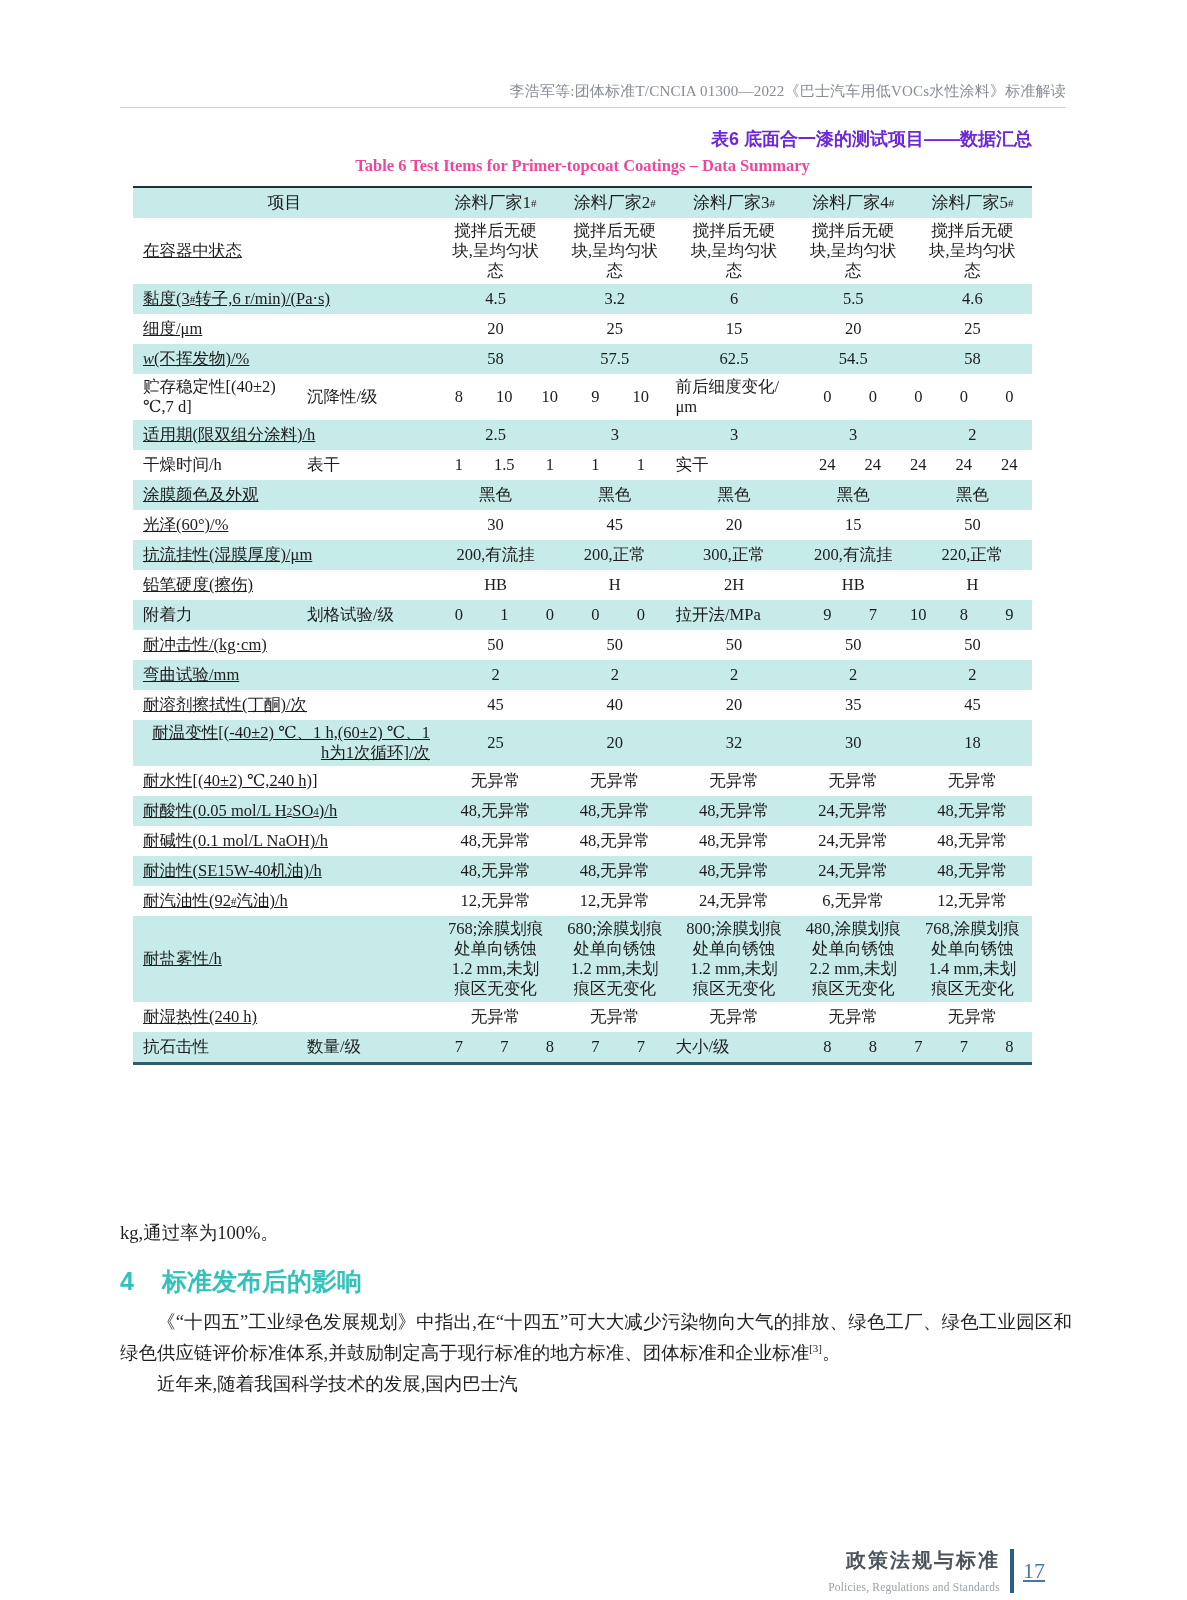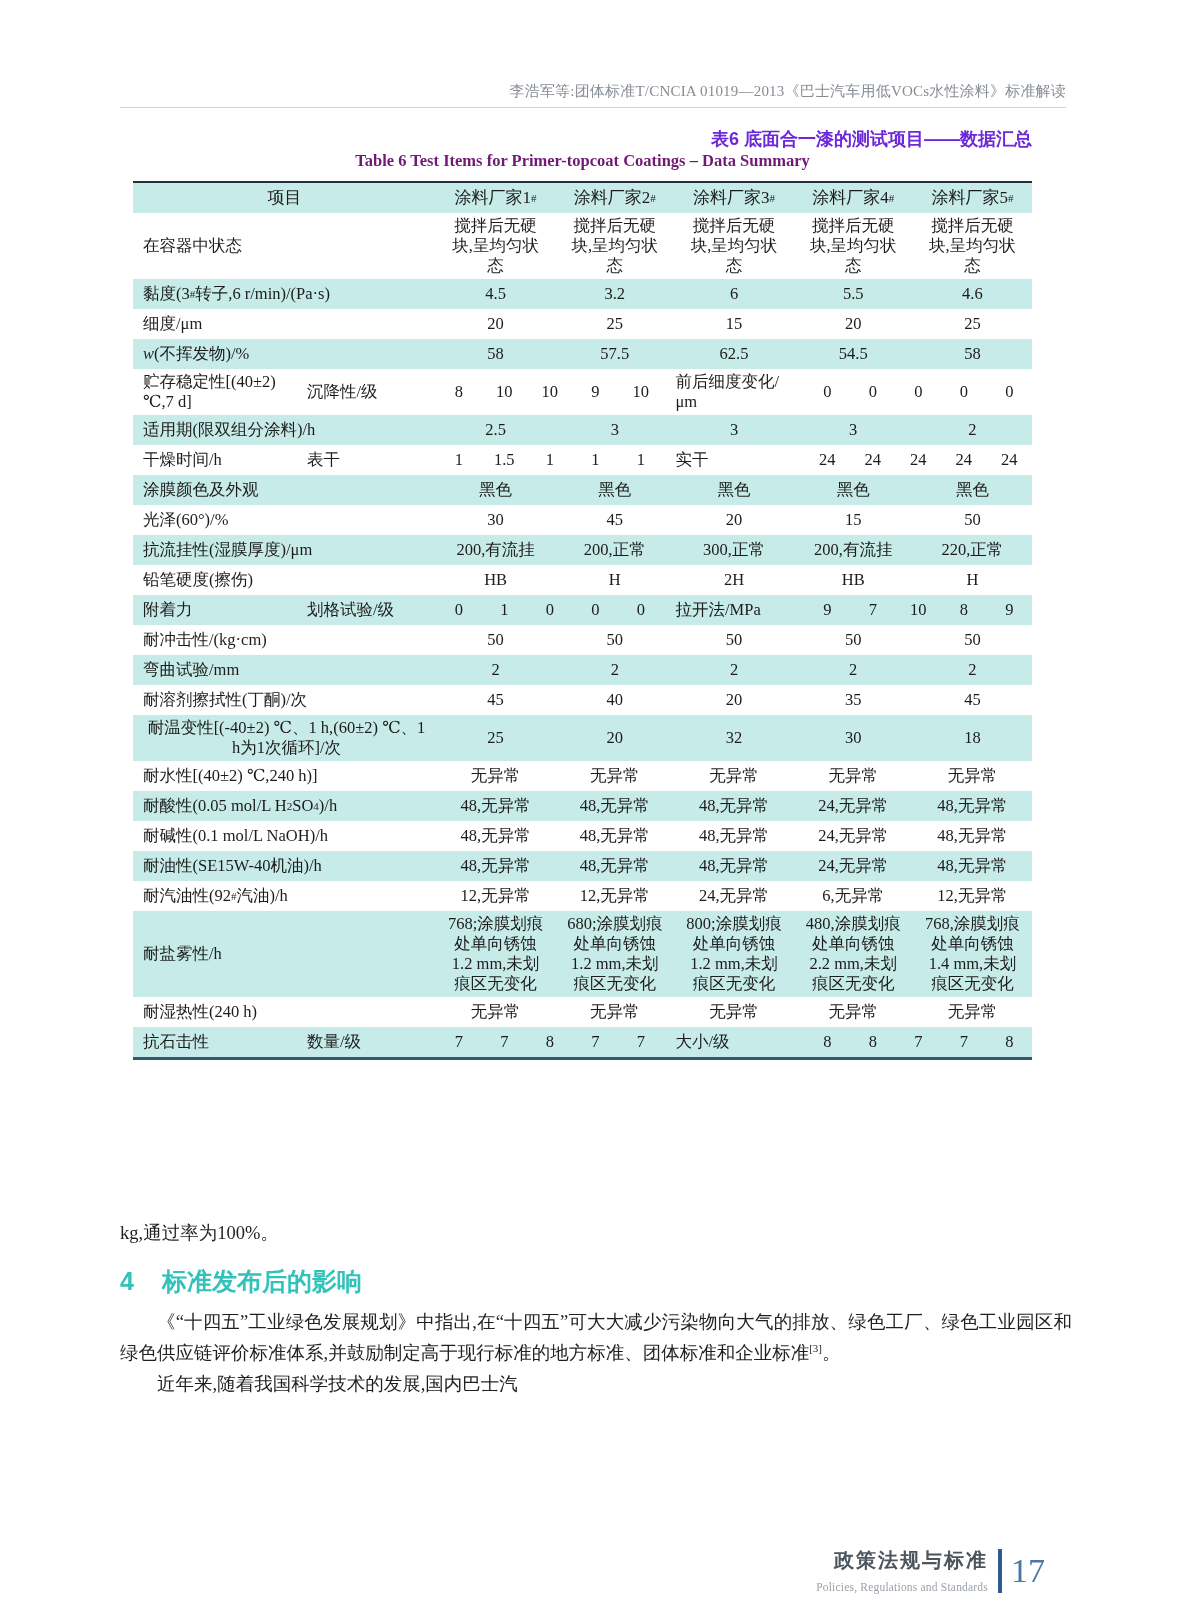--- a/index.html
+++ b/index.html
@@ -11,30 +11,30 @@
         font-family:"Liberation Serif","DejaVu Serif",serif;color:#1c1c1c;}
 
   
   .running-head{position:absolute;top:82px;right:121px;font-size:15px;color:var(--header_text);letter-spacing:.2px;}
   .head-rule{position:absolute;top:107px;left:120px;width:946px;height:1px;background:#cfd3d6;}
 
   
   .table-block{position:absolute;left:133px;top:127px;width:899px;}
   .tbl-title-cn{text-align:right;font-family:"Liberation Sans","DejaVu Sans",sans-serif;
                 font-weight:bold;font-size:18px;color:#6d28d9;}
-  .tbl-title-en{text-align:center;font-weight:bold;font-size:16.5px;color:#701a75;}
+  .tbl-title-en{text-align:center;font-weight:bold;font-size:16.5px;color:#ec4899;margin-top:5px;}
   .tbl{margin-top:10px;border-top:2px solid var(--rule_dark);border-bottom:3px solid var(--rule_bottom);}
   .band{display:flex;align-items:stretch;}
   .band.shaded{background:var(--row_shade);}
   .cell{box-sizing:border-box;display:flex;align-items:center;font-size:16.5px;line-height:20px;
         min-height:30px;padding:3px 6px;}
   .hlabel{width:303px;justify-content:center;font-size:17px;}
   .factories{display:flex;flex:1;}
   .factories .cell{flex:1;justify-content:center;font-size:17px;}
-  .rlabel{width:303px;padding-left:10px;text-align:center;}
+  .rlabel{width:303px;padding-left:10px;text-align:right;text-decoration:underline;}
   .glabel{width:162px;padding-left:10px;text-align:left;}
   .subcol{display:flex;flex-direction:row;flex:1;}
   .subrow{display:flex;flex:1;}
   .slabel{width:141px;padding-left:12px;text-align:left;}
   .val{flex:1;justify-content:center;text-align:center;padding:3px 10px;}
   .tbl sup{font-size:11px;line-height:0;}
   .tbl sub{font-size:11px;line-height:0;}
 
   
   .body-cols{position:absolute;left:120px;top:1218px;width:952px;display:flex;gap:32px;
@@ -49,28 +49,28 @@
   .para.noindent{text-indent:0;}
   .ref{font-size:11px;line-height:0;}
 
   
   .page-footer{position:absolute;top:1549px;right:142px;display:flex;align-items:center;}
   .f-titles{text-align:right;margin-right:10px;}
   .f-cn{font-family:"Liberation Sans","DejaVu Sans",sans-serif;font-weight:bold;font-size:20px;
         line-height:22px;color:#4c545e;letter-spacing:2px;}
   .f-en{font-size:11.5px;color:#9aa2aa;margin-top:10px;letter-spacing:.2px;}
   .f-bar{width:4px;height:44px;background:var(--footer_bar);margin-right:9px;}
-  .f-num{font-size:34px;color:var(--footer_num);}
+  .f-num{font-size:22px;color:var(--footer_num);text-decoration:underline;}
 </style>
 </head>
 <body>
 
 <div class="page">
 
-  <div class="running-head">李浩军等:团体标准T/CNCIA 01019—2013《巴士汽车用低VOCs水性涂料》标准解读</div>
+  <div class="running-head">李浩军等:团体标准T/CNCIA 01300—2022《巴士汽车用低VOCs水性涂料》标准解读</div>
   <div class="head-rule"></div>
 
   <div class="table-block">
     <div class="tbl-title-cn">表6  底面合一漆的测试项目——数据汇总</div>
     <div class="tbl-title-en">Table 6  Test Items for Primer-topcoat Coatings – Data Summary</div>
     <div class="tbl">
       <div class="band shaded">
         <div class="cell hlabel">项目</div>
         <div class="factories">
             <div class="cell">涂料厂家1<sup>#</sup></div>

